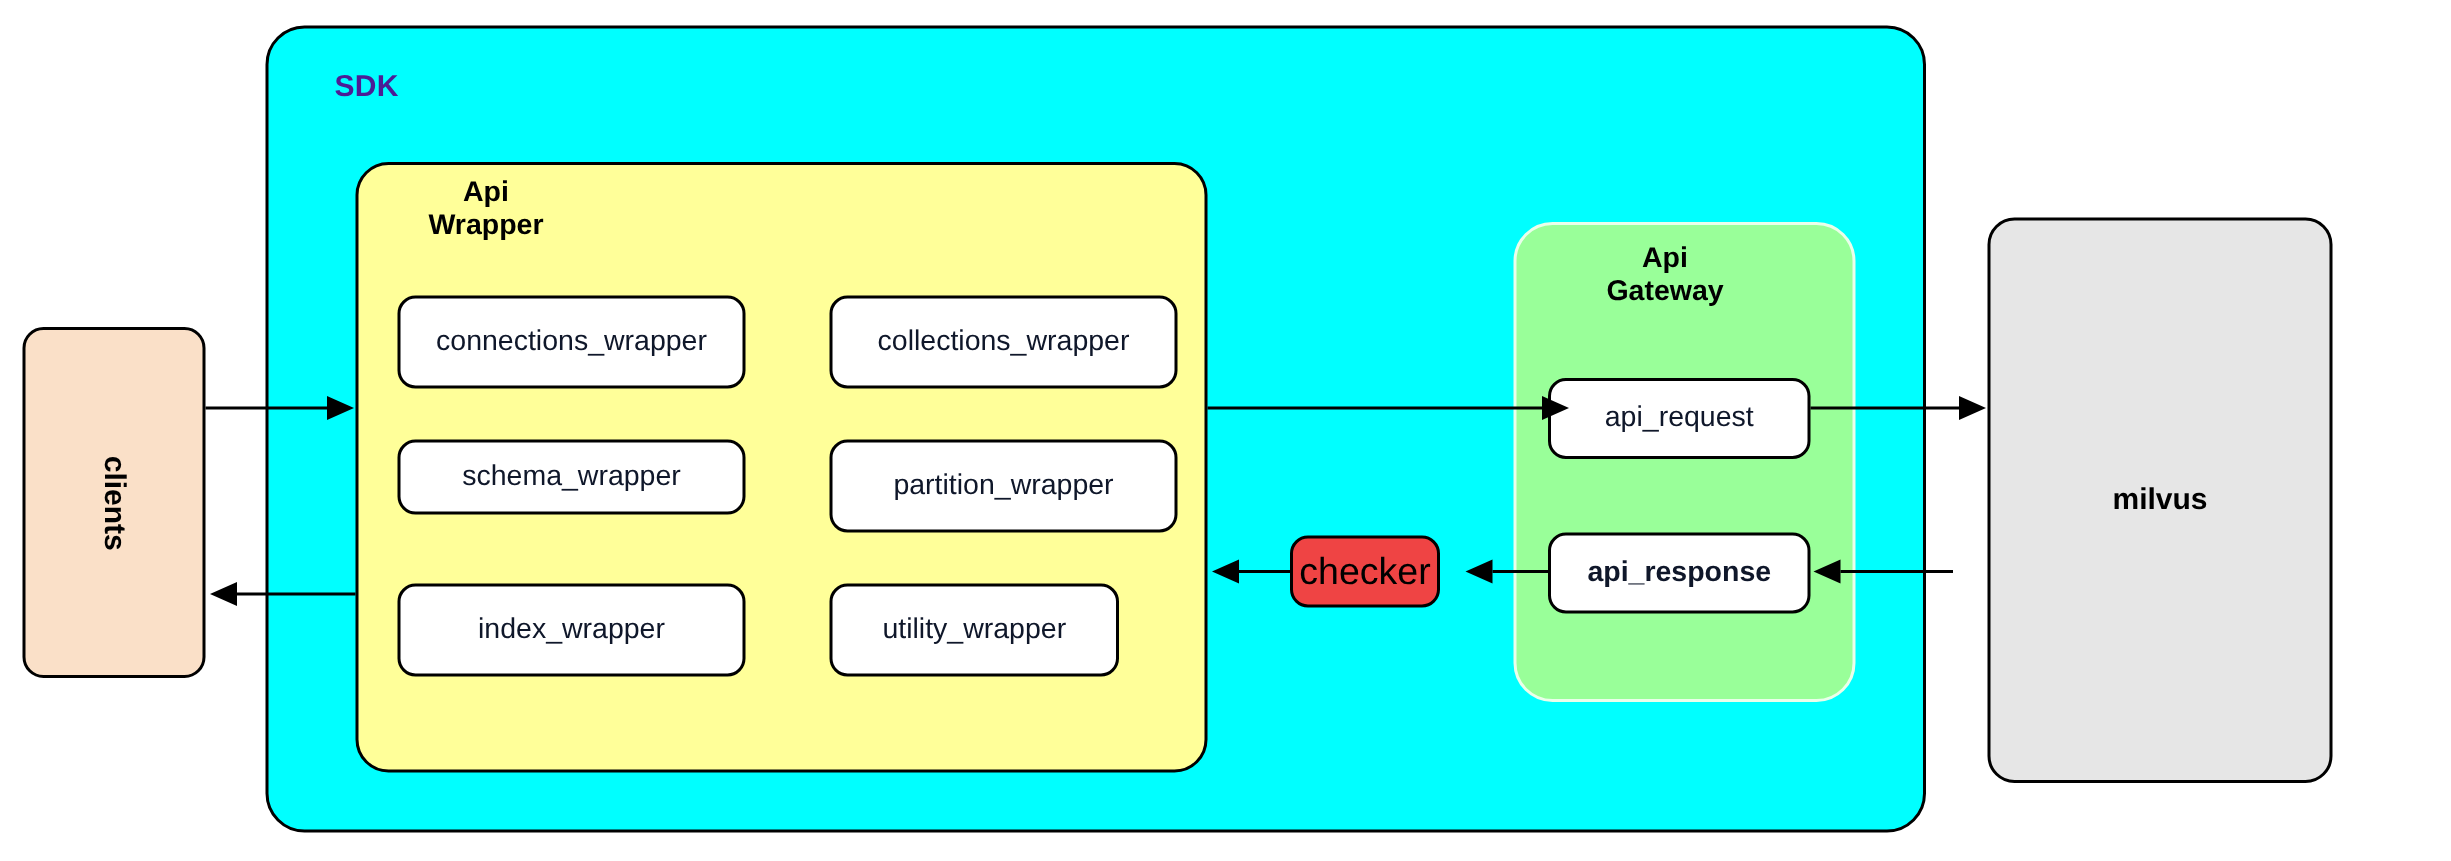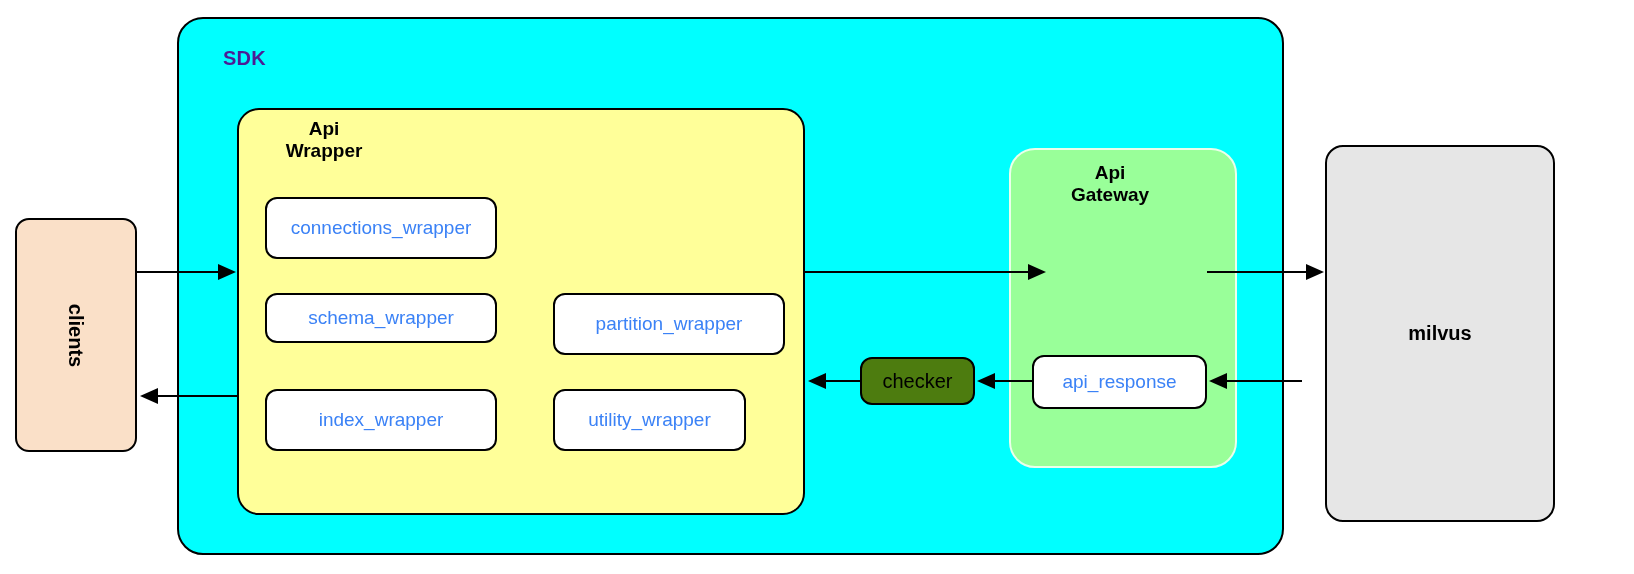--- a/index.html
+++ b/index.html
@@ -71,21 +71,21 @@
     width: 118px;
     color: #000000;
   }
 
   
   .leaf {
     background: #ffffff;
     border: 2px solid #000000;
     border-radius: 12px;
     font-size: 19px;
-    color: #3b82f6;
+    color: #0f172a;
   }
 
   
   .gateway-container {
     left: 1009px;
     top: 148px;
     width: 228px;
     height: 320px;
     background: #99ff99;
     border: 2px solid #eaffea;
@@ -131,26 +131,26 @@
     border-radius: 18px;
   }
   .milvus-label {
     font-size: 20px;
     font-weight: bold;
     color: #000000;
   }
   .checker-box {
     left: 860px;
     top: 357px;
-    width: 115px;
+    width: 100px;
     height: 48px;
-    background: #4d7c0f;
+    background: #ef4444;
     border: 2px solid #000000;
     border-radius: 12px;
-    font-size: 20px;
+    font-size: 25px;
     color: #000000;
   }
 
   
   .conn {
     position: absolute;
     overflow: visible;
   }
   .conn line, .conn path {
     stroke: #000000;
@@ -173,20 +173,23 @@
   <div class="box wrapper-container">
     <span class="wrapper-title">
       <span>Api</span><br>
       <span>Wrapper</span>
     </span>
   </div>
 
   <div class="box leaf" style="left:265px; top:197px; width:232px; height:62px;">
     <span>connections_wrapper</span>
   </div>
+  <div class="box leaf" style="left:553px; top:197px; width:232px; height:62px;">
+    <span>collections_wrapper</span>
+  </div>
 
   <div class="box leaf" style="left:265px; top:293px; width:232px; height:50px;">
     <span>schema_wrapper</span>
   </div>
   <div class="box leaf" style="left:553px; top:293px; width:232px; height:62px;">
     <span>partition_wrapper</span>
   </div>
 
   <div class="box leaf" style="left:265px; top:389px; width:232px; height:62px;">
     <span>index_wrapper</span>
@@ -195,21 +198,24 @@
     <span>utility_wrapper</span>
   </div>
 
   <div class="box gateway-container">
     <span class="gateway-title">
       <span>Api</span><br>
       <span>Gateway</span>
     </span>
   </div>
 
-  <div class="box leaf" style="left:1032px; top:355px; width:175px; height:54px;">
+  <div class="box leaf" style="left:1032px; top:252px; width:175px; height:54px;">
+    <span>api_request</span>
+  </div>
+  <div class="box leaf" style="left:1032px; top:355px; width:175px; height:54px;font-weight:bold;">
     <span>api_response</span>
   </div>
 
   <div class="box checker-box">
     <span>checker</span>
   </div>
 
   <div class="box clients-box">
     <span class="clients-label">clients</span>
   </div>

